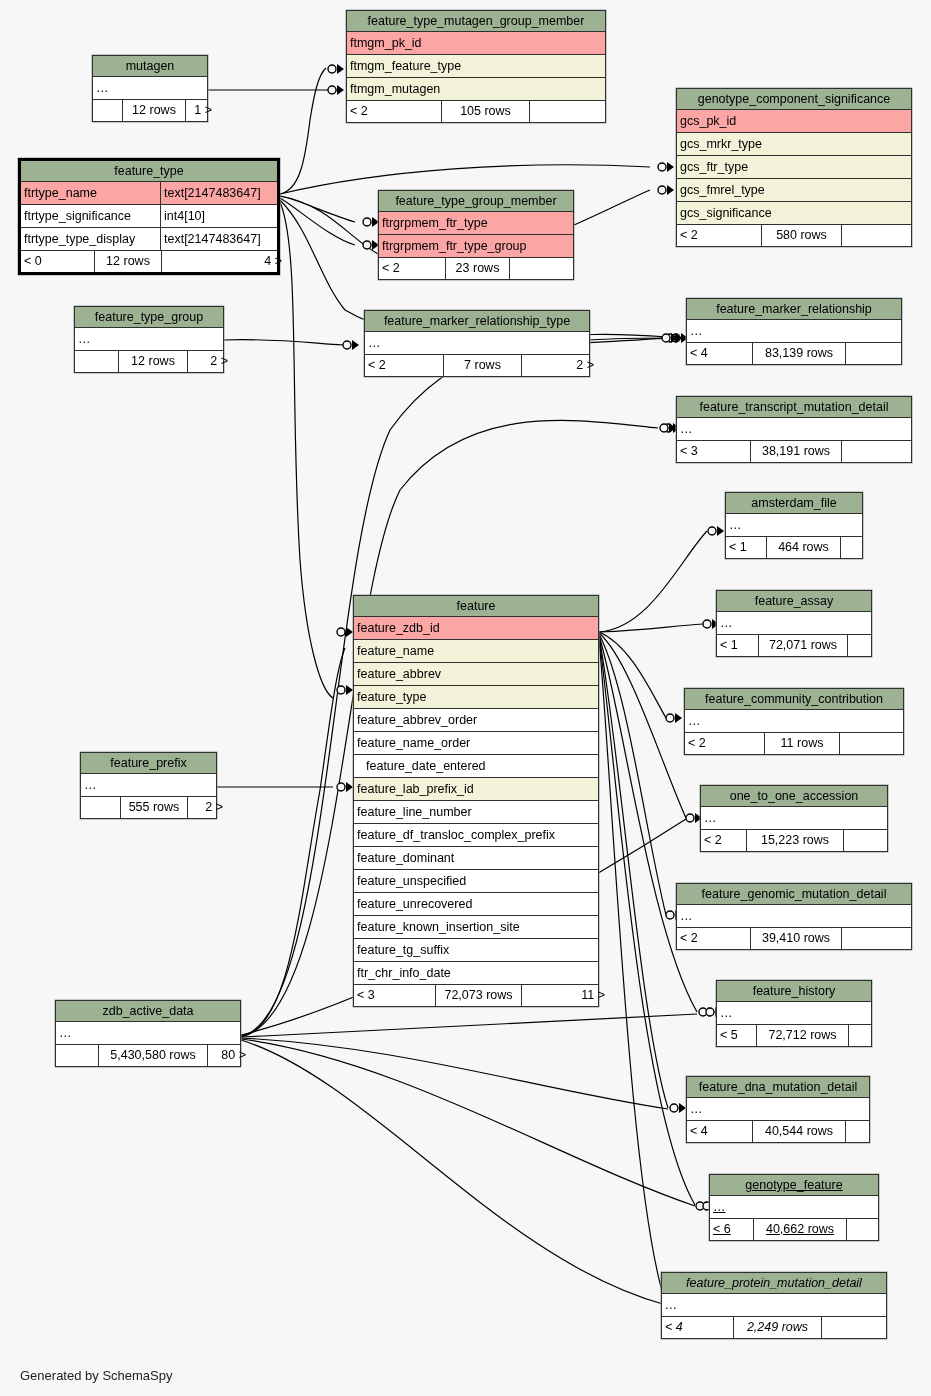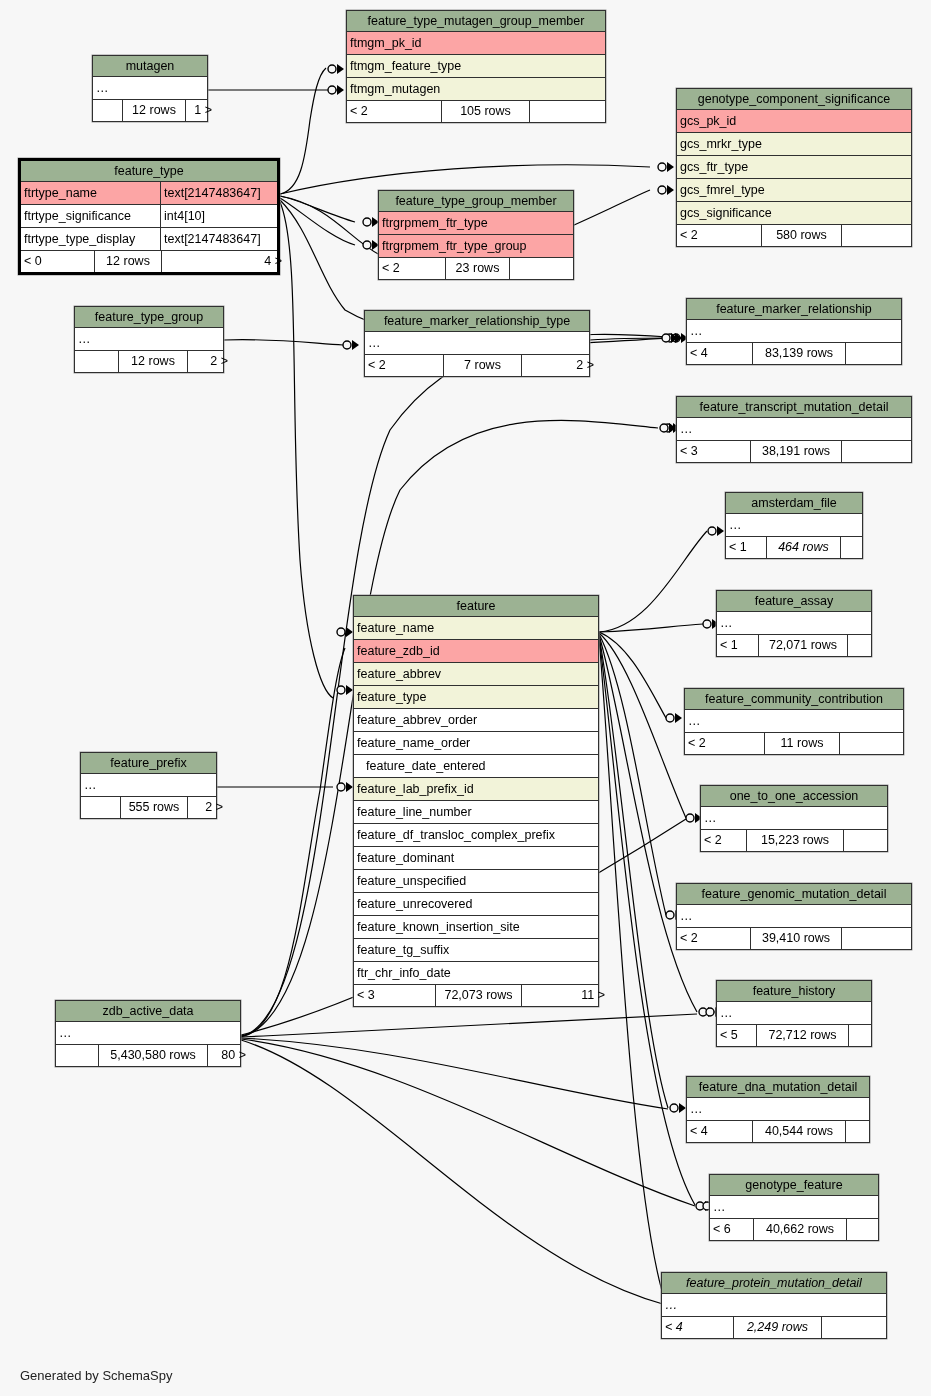--- a/index.html
+++ b/index.html
@@ -278,42 +278,42 @@
           <div class="f3 noborder" style="flex: 0 0 74px;"></div>
         </div>
       </div>
       <div class="tbl" style="left: 725px; top: 492px; width: 138px;">
         <div class="hdr">amsterdam_file</div>
         <div class="row ell">
           <span class="c-name" style="flex: 1 1 auto;">…</span>
         </div>
         <div class="foot">
           <div class="f1" style="flex: 0 0 37px;">&lt; 1</div>
-          <div class="f2" style="flex: 0 0 73px; font-style: italic;">464 rows</div>
+          <div class="f2" style="flex: 0 0 73px;">464 rows</div>
           <div class="f3 noborder" style="flex: 0 0 26px;"></div>
         </div>
       </div>
       <div class="tbl" style="left: 716px; top: 590px; width: 156px;">
         <div class="hdr">feature_assay</div>
         <div class="row ell">
           <span class="c-name" style="flex: 1 1 auto;">…</span>
         </div>
         <div class="foot">
           <div class="f1" style="flex: 0 0 38px;">&lt; 1</div>
           <div class="f2" style="flex: 0 0 88px;">72,071 rows</div>
           <div class="f3 noborder" style="flex: 0 0 28px;"></div>
         </div>
       </div>
       <div class="tbl" style="left: 353px; top: 595px; width: 246px;">
         <div class="hdr">feature</div>
+        <div class="row pk">
+          <span class="c-name" style="flex: 1 1 auto;">feature_zdb_id</span>
+        </div>
         <div class="row fk">
           <span class="c-name" style="flex: 1 1 auto;">feature_name</span>
-        </div>
-        <div class="row pk">
-          <span class="c-name" style="flex: 1 1 auto;">feature_zdb_id</span>
         </div>
         <div class="row fk">
           <span class="c-name" style="flex: 1 1 auto;">feature_abbrev</span>
         </div>
         <div class="row fk">
           <span class="c-name" style="flex: 1 1 auto;">feature_type</span>
         </div>
         <div class="row plain">
           <span class="c-name" style="flex: 1 1 auto;">feature_abbrev_order</span>
         </div>
@@ -426,21 +426,21 @@
         <div class="hdr">feature_dna_mutation_detail</div>
         <div class="row ell">
           <span class="c-name" style="flex: 1 1 auto;">…</span>
         </div>
         <div class="foot">
           <div class="f1" style="flex: 0 0 62px;">&lt; 4</div>
           <div class="f2" style="flex: 0 0 92px;">40,544 rows</div>
           <div class="f3 noborder" style="flex: 0 0 60px;"></div>
         </div>
       </div>
-      <div class="tbl" style="left: 709px; top: 1174px; width: 170px;">
+      <div class="tbl" style="left: 709px; top: 1174px; width: 170px; text-decoration: underline;">
         <div class="hdr">genotype_feature</div>
         <div class="row ell">
           <span class="c-name" style="flex: 1 1 auto;">…</span>
         </div>
         <div class="foot">
           <div class="f1" style="flex: 0 0 40px;">&lt; 6</div>
           <div class="f2" style="flex: 0 0 92px;">40,662 rows</div>
           <div class="f3 noborder" style="flex: 0 0 36px;"></div>
         </div>
       </div>

